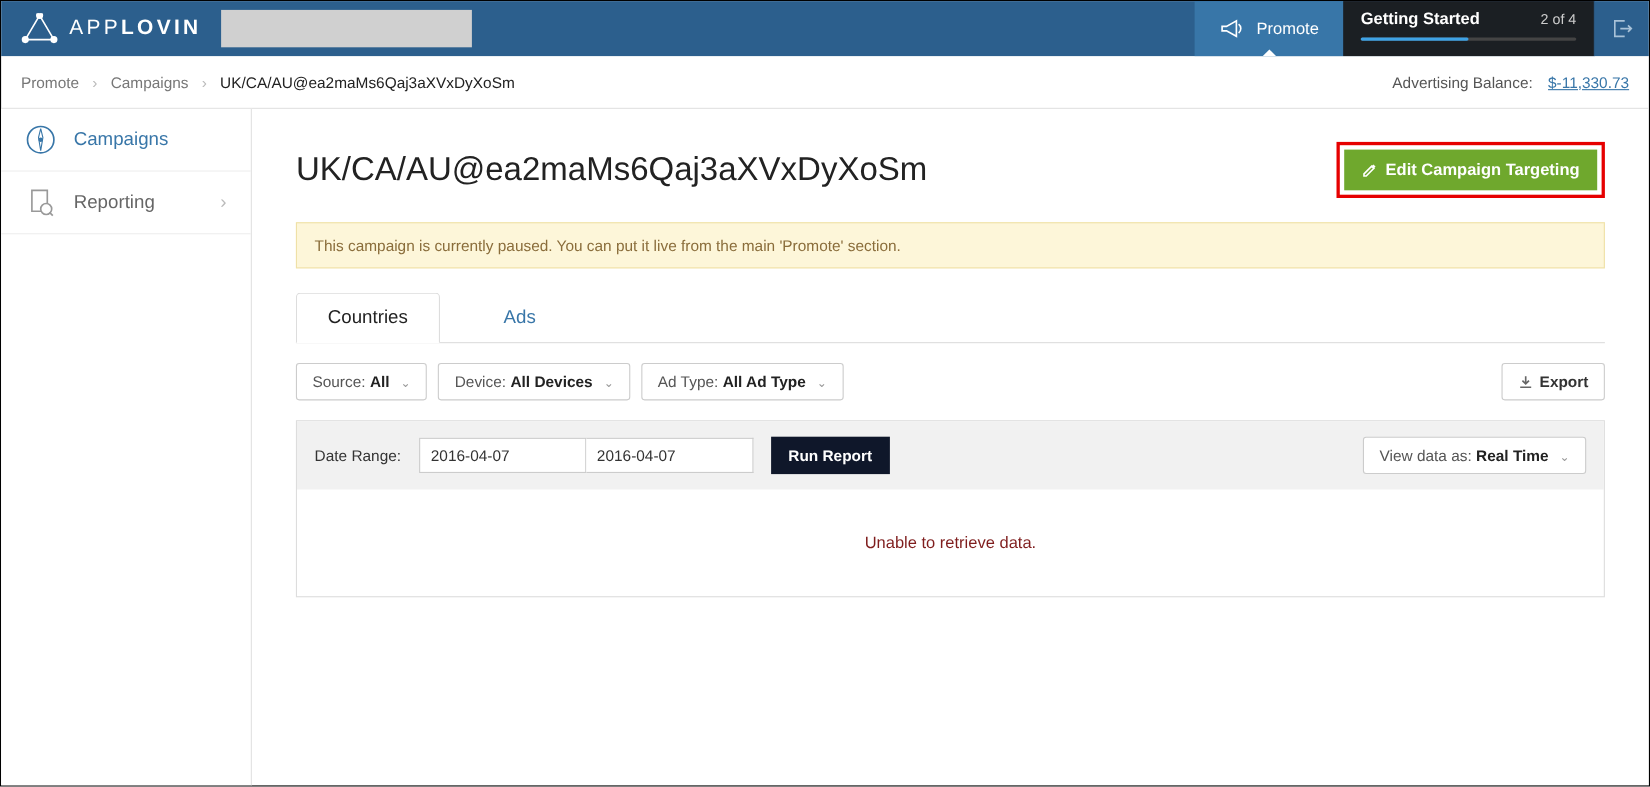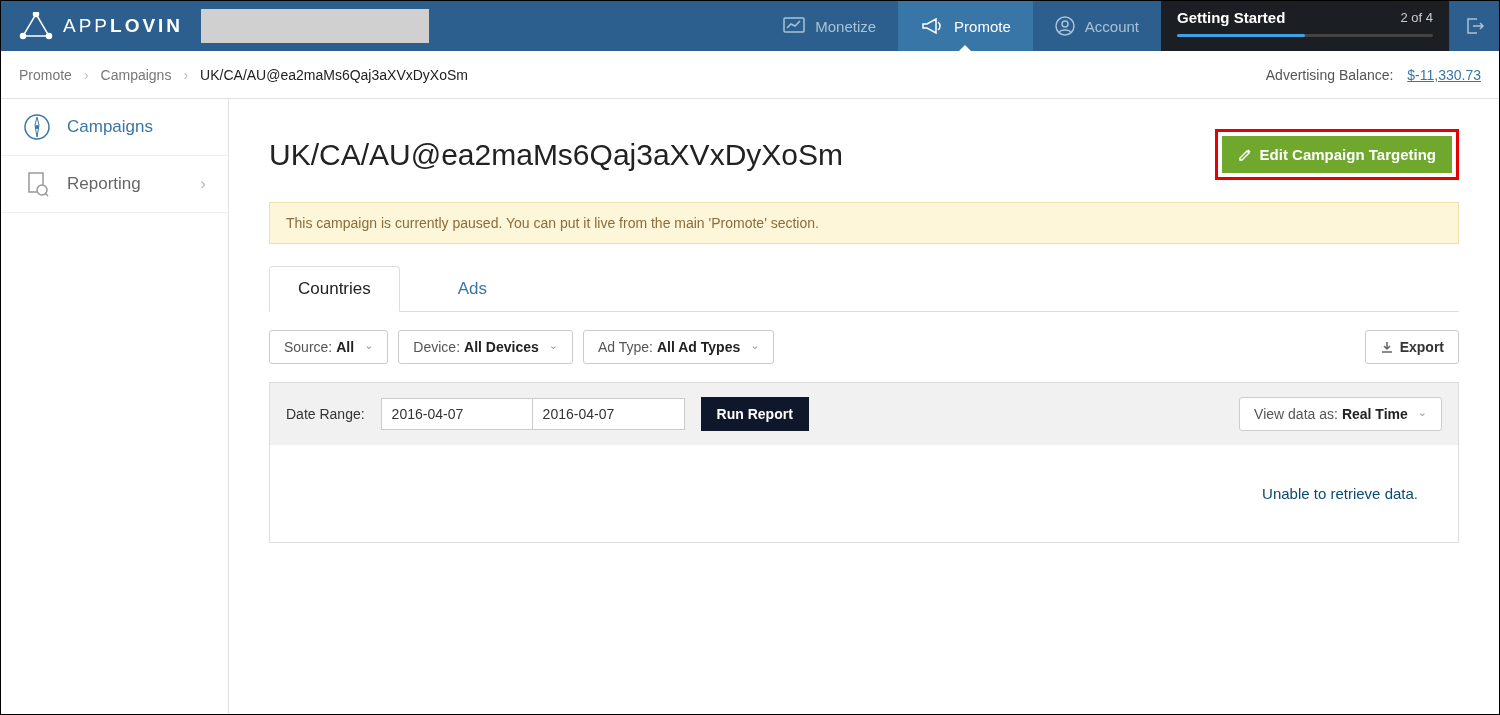--- a/index.html
+++ b/index.html
@@ -8,21 +8,21 @@
 .logo-wrap { display: flex; align-items: center; padding-left: 18px; }
 .logo-wrap svg { flex-shrink: 0; }
 .logo-text { font-size: 19px; letter-spacing: 3px; margin-left: 10px; font-weight: 300; }
 .logo-text b { font-weight: 600; }
 .search-box { width: 228px; height: 34px; background: #d0d0d0; margin-left: 18px; }
 .topnav { margin-left: auto; display: flex; height: 100%; }
 .topnav-item { display: flex; align-items: center; padding: 0 22px; color: #a8c2d8; font-size: 15px; cursor: pointer; height: 100%; position: relative; }
 .topnav-item.active { background: #3876a8; color: #fff; }
 .topnav-item.active::after { content: ""; position: absolute; bottom: 0; left: 50%; transform: translateX(-50%); border: 6px solid transparent; border-bottom-color: #fff; }
 .topnav-item svg { margin-right: 10px; flex-shrink: 0; }
-.getting-started { background: #1b1f23; height: 100%; width: 288px; display: flex; flex-direction: column; padding: 8px 16px; cursor: pointer; }
+.getting-started { background: #1b1f23; height: 100%; width: 228px; display: flex; flex-direction: column; padding: 8px 16px; cursor: pointer; }
 .gs-top { display: flex; justify-content: space-between; align-items: center; color: #fff; font-size: 15px; font-weight: 600; }
 .gs-count { color: #ccc; font-weight: 400; font-size: 13px; }
 .gs-bar { height: 3px; background: #444; margin-top: 8px; position: relative; border-radius: 2px; }
 .gs-bar-fill { height: 100%; background: #3ea2e5; width: 50%; border-radius: 2px; }
 .exit-btn { width: 50px; display: flex; align-items: center; justify-content: center; color: #a8c2d8; cursor: pointer; height: 100%; border-left: 1px solid #2a5780; }
 .subheader { height: 48px; border-bottom: 1px solid #e1e1e1; display: flex; align-items: center; padding: 0 18px; }
 .breadcrumb { display: flex; align-items: center; font-size: 14px; color: #777; }
 .breadcrumb a { color: #777; text-decoration: none; cursor: pointer; }
 .bc-sep { margin: 0 12px; color: #bbb; }
 .breadcrumb .current { color: #222; }
@@ -38,73 +38,58 @@
 .page-head { display: flex; align-items: center; margin-bottom: 22px; }
 .page-title { font-size: 30px; font-weight: 400; color: #222; }
 .edit-btn-wrap { margin-left: auto; padding: 4px; border: 3px solid #e60000; }
 .edit-btn { background: #6fa82d; color: #fff; border: none; padding: 10px 16px; font-size: 15px; font-weight: 600; cursor: pointer; display: flex; align-items: center; }
 .edit-btn svg { margin-right: 8px; }
 .alert { background: #fdf6d9; border: 1px solid #efe1a7; color: #8a6d3b; padding: 12px 16px; font-size: 14px; margin-bottom: 22px; }
 .tabs { display: flex; border-bottom: 1px solid #ddd; margin-bottom: 0; gap: 29px; }
 .tab { padding: 12px 28px; font-size: 17px; cursor: pointer; border: 1px solid transparent; margin-bottom: -1px; color: #3876a8; }
 .tab.active { color: #222; border: 1px solid #ddd; border-bottom-color: #fff; border-radius: 4px 4px 0 0; background: #fff; }
 .filters-row { display: flex; align-items: center; padding: 18px 0; gap: 10px; }
-.filter-btn { background: #fff; border: 1px solid #ccc; border-radius: 3px; padding: 8px 14px; font-size: 14px; color: #555; cursor: pointer; display: flex; align-items: flex-start; }
+.filter-btn { background: #fff; border: 1px solid #ccc; border-radius: 3px; padding: 8px 14px; font-size: 14px; color: #555; cursor: pointer; display: flex; align-items: flex-end; }
 .filter-btn strong { color: #222; font-weight: 600; margin: 0 6px 0 4px; }
 .filter-btn .caret { color: #999; font-size: 11px; margin-left: 4px; }
 .export-btn { margin-left: auto; background: #fff; border: 1px solid #ccc; border-radius: 3px; padding: 8px 14px; font-size: 14px; color: #333; font-weight: 600; cursor: pointer; display: flex; align-items: center; }
 .export-btn svg { margin-right: 6px; }
 .report-panel { border: 1px solid #ddd; }
 .report-head { background: #f1f1f1; padding: 14px 16px; display: flex; align-items: center; gap: 16px; }
 .dr-label { font-size: 14px; color: #333; }
 .date-input { border: 1px solid #ccc; padding: 7px 10px; font-size: 14px; width: 152px; background: #fff; color: #333; }
 .date-inputs { display: flex; }
 .date-inputs .date-input + .date-input { border-left: none; }
 .run-btn { background: #0f172a; color: #fff; border: none; padding: 9px 16px; font-size: 14px; font-weight: 600; cursor: pointer; }
 .viewas { margin-left: auto; }
 .viewas .filter-btn strong { margin-right: 6px; }
-.report-body { padding: 40px; text-align: right; color: #0c4a6e; font-size: 15px; }
+.report-body { padding: 40px; text-align: center; color: #7f1d1d; font-size: 15px; }
 </style>
 </head>
 <body>
 
 <div class="topbar">
   <div class="logo-wrap">
     <svg width="34" height="28" viewBox="0 0 34 28">
         <g stroke="#fff" stroke-width="1.5" fill="none">
           <path d="M17 2 L30 24 L4 24 Z"></path>
           <circle cx="17" cy="2" r="2.5" fill="#fff"></circle>
           <circle cx="30" cy="24" r="2.5" fill="#fff"></circle>
           <circle cx="4" cy="24" r="2.5" fill="#fff"></circle>
         </g>
       </svg>
     <span class="logo-text"><span>APP</span><b>LOVIN</b></span>
   </div>
   <div class="search-box"></div>
   <div class="topnav">
-    <div class="topnav-item">
-      <svg width="22" height="18" viewBox="0 0 22 18">
-          <rect x="1" y="1" width="20" height="14" rx="1" stroke="#a8c2d8" stroke-width="1.5" fill="none"></rect>
-          <path d="M4 11 L8 7 L12 9 L17 4" stroke="#a8c2d8" stroke-width="1.5" fill="none"></path>
-        </svg>
-      <span>Monetize</span>
-    </div>
     <div class="topnav-item active">
       <svg width="24" height="20" viewBox="0 0 24 20">
           <path d="M3 8 L3 12 L7 12 L16 17 L16 3 L7 8 Z M18 6 A5 5 0 0 1 18 14" stroke="#fff" stroke-width="1.5" fill="none"></path>
         </svg>
       <span>Promote</span>
-    </div>
-    <div class="topnav-item">
-      <svg width="20" height="20" viewBox="0 0 20 20">
-          <circle cx="10" cy="10" r="9" stroke="#a8c2d8" stroke-width="1.5" fill="none"></circle>
-          <circle cx="10" cy="8" r="3" stroke="#a8c2d8" stroke-width="1.5" fill="none"></circle>
-          <path d="M4 17 C5 13 15 13 16 17" stroke="#a8c2d8" stroke-width="1.5" fill="none"></path>
-        </svg>
-      <span>Account</span>
     </div>
     <div class="getting-started">
       <div class="gs-top">
         <span>Getting Started</span>
         <span class="gs-count">2 of 4</span>
       </div>
       <div class="gs-bar">
           <div class="gs-bar-fill"></div>
         </div>
     </div>
@@ -177,21 +162,21 @@
         <strong>All</strong>
         <span class="caret">⌄</span>
       </div>
       <div class="filter-btn">
         <span>Device:</span>
         <strong>All Devices</strong>
         <span class="caret">⌄</span>
       </div>
       <div class="filter-btn">
         <span>Ad Type:</span>
-        <strong>All Ad Types</strong>
+        <strong>All Ad Type</strong>
         <span class="caret">⌄</span>
       </div>
       <button class="export-btn">
         <svg width="14" height="14" viewBox="0 0 14 14">
             <path d="M7 2 L7 9 M4 6 L7 9 L10 6 M2 12 L12 12" stroke="#666" stroke-width="1.5" fill="none"></path>
           </svg>
         <span>Export</span>
       </button>
     </div>
 

